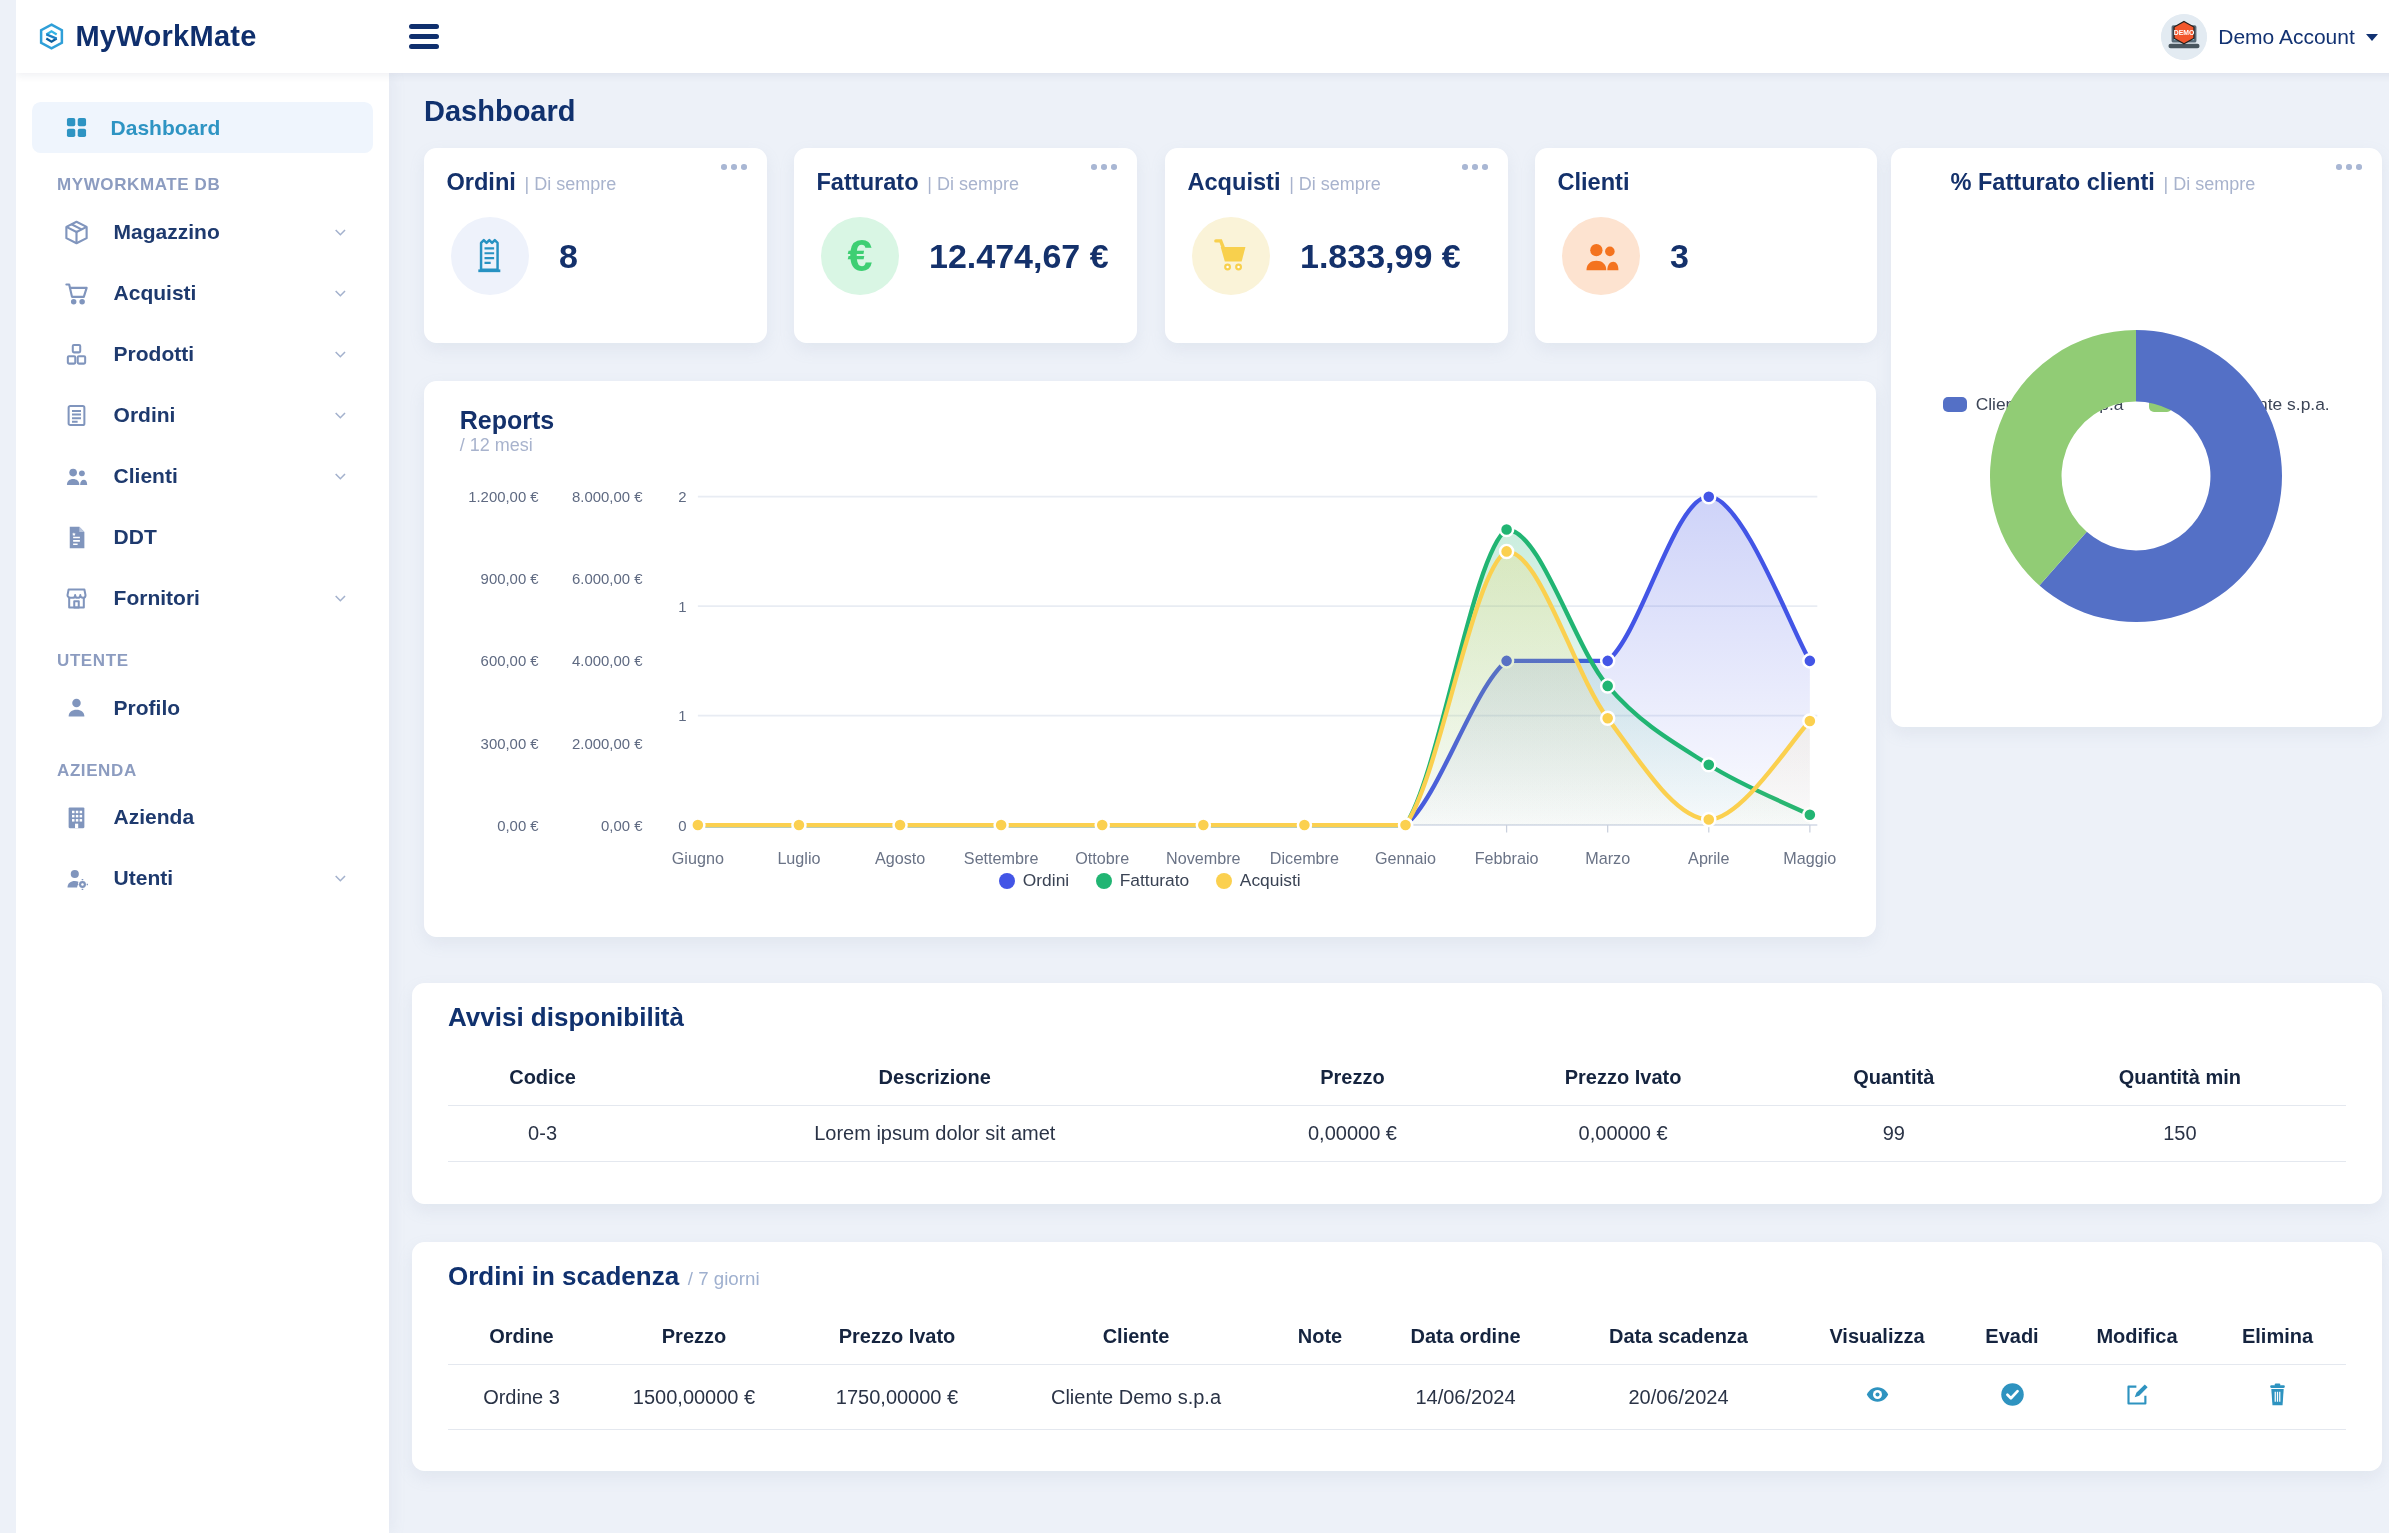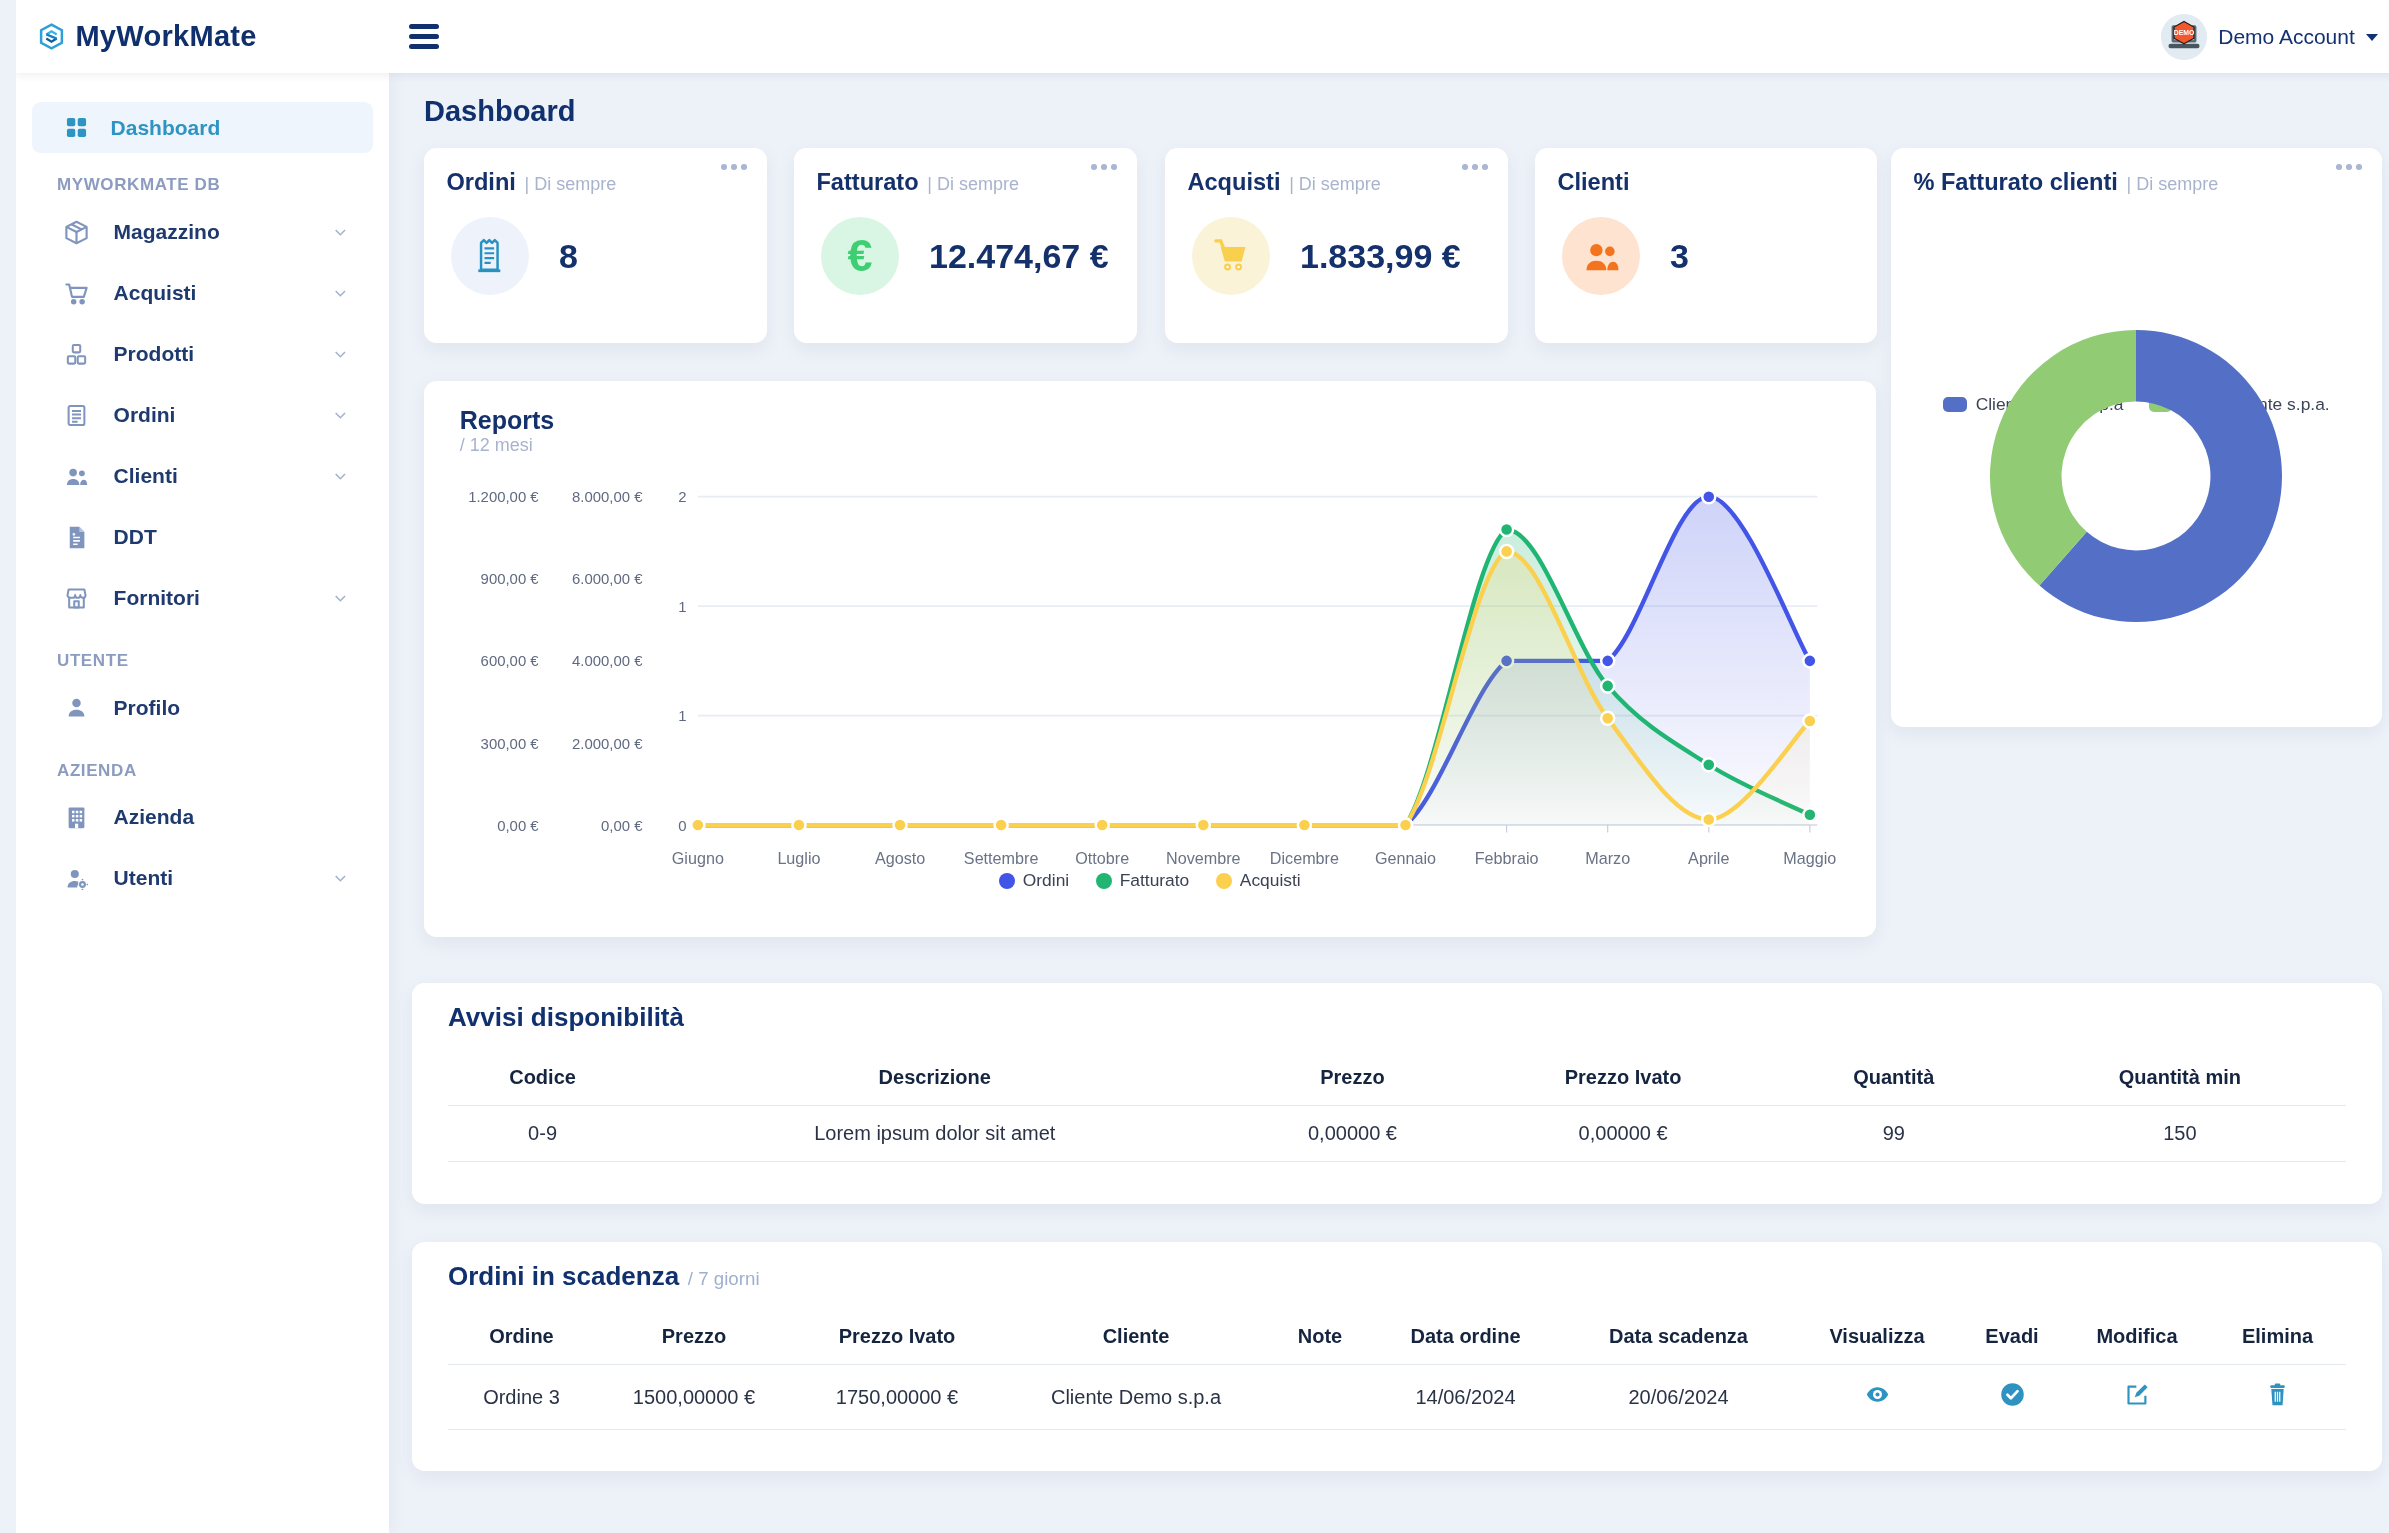--- a/index.html
+++ b/index.html
@@ -326,21 +326,21 @@
           <circle cx="9" cy="8.3" r="3.6"></circle>
             <path d="M3.2 20 c0-3.6 2.5-5.5 5.8-5.5 s5.8 1.9 5.8 5.5 z"></path>
           <circle cx="16.9" cy="9" r="2.8"></circle>
             <path d="M15.4 20 c0-3 1.5-4.9 3.5-4.9 c1.7 0 3 1.7 3 4.9 z"></path>
         </svg>
       </span>
       <span class="stat-value">3</span>
     </div>
   </div>
 
-  <div class="card" style="left:1875px;top:148px;width:491px;height:579px;">
+  <div class="card" style="left:1875px;top:148px;width:491px;height:579px;padding-left:37px;">
     <div class="card-head">
       <span class="card-title">% Fatturato clienti</span>
       <span class="card-sub">| Di sempre</span>
       <span class="menu-dots">
           <i></i>
           <i></i>
           <i></i>
         </span>
     </div>
     <div class="donut-legend">
@@ -498,21 +498,21 @@
         <th>Codice</th>
         <th>Descrizione</th>
         <th>Prezzo</th>
         <th>Prezzo Ivato</th>
         <th>Quantità</th>
         <th>Quantità min</th>
       </tr>
         </thead>
       <tbody>
           <tr>
-        <td>0-9</td>
+        <td>0-3</td>
         <td>Lorem ipsum dolor sit amet</td>
         <td>0,00000 €</td>
         <td>0,00000 €</td>
         <td>99</td>
         <td>150</td>
       </tr>
         </tbody>
     </table>
   </div>
 

